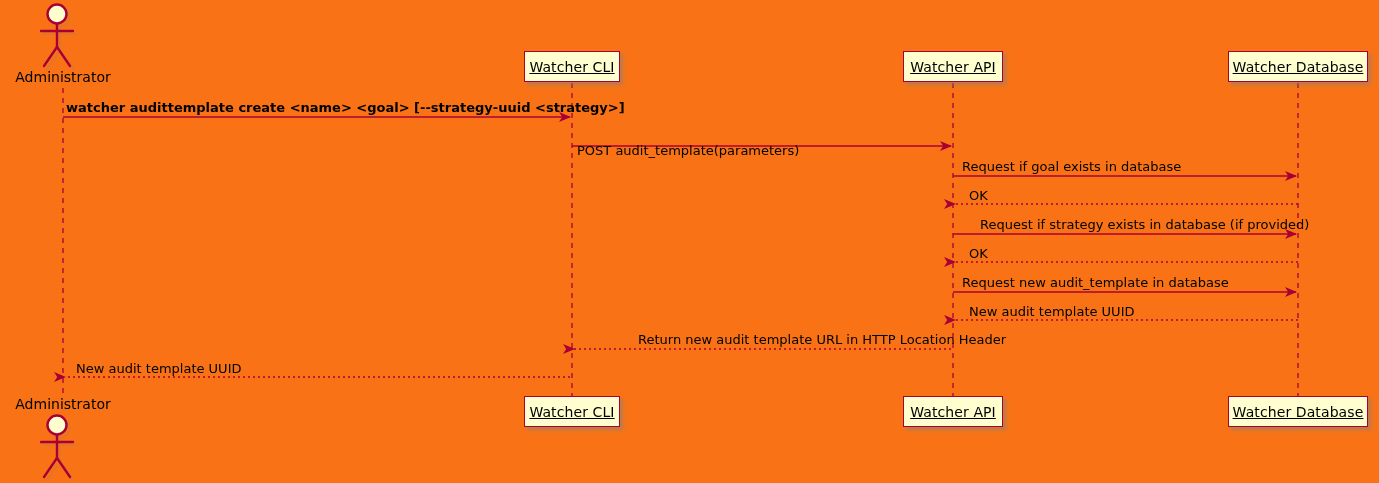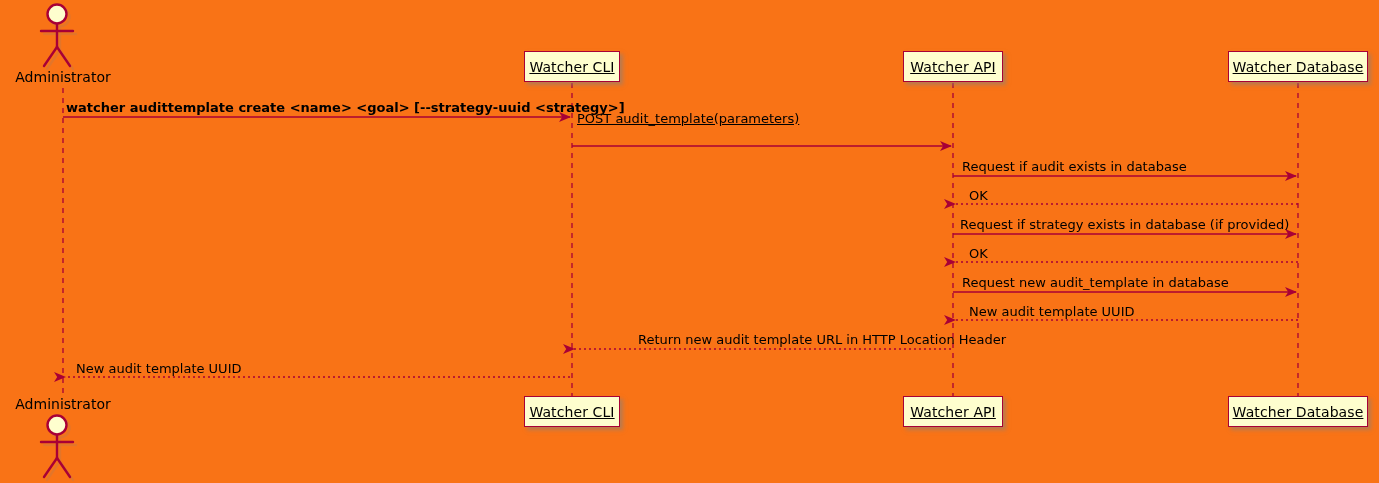--- a/index.html
+++ b/index.html
@@ -127,23 +127,23 @@
 
   <div class="participant" style="left:524px; top:51px; width:96px; height:31px;">Watcher CLI</div>
   <div class="participant" style="left:903px; top:51px; width:100px; height:31px;">Watcher API</div>
   <div class="participant" style="left:1228px; top:51px; width:140px; height:31px;">Watcher Database</div>
 
   <div class="participant" style="left:524px; top:396px; width:96px; height:31px;">Watcher CLI</div>
   <div class="participant" style="left:903px; top:396px; width:100px; height:31px;">Watcher API</div>
   <div class="participant" style="left:1228px; top:396px; width:140px; height:31px;">Watcher Database</div>
 
   <div class="msg-label" style="left:66px; top:101px;font-weight:bold;">watcher audittemplate create &lt;name&gt; &lt;goal&gt; [--strategy-uuid &lt;strategy&gt;]</div>
-  <div class="msg-label" style="left:577px; top:112px;text-decoration:underline;">POST audit_template(parameters)</div>
-  <div class="msg-label" style="left:962px; top:160px;">Request if audit exists in database</div>
+  <div class="msg-label" style="left:577px; top:144px;">POST audit_template(parameters)</div>
+  <div class="msg-label" style="left:962px; top:160px;">Request if goal exists in database</div>
   <div class="msg-label" style="left:969px; top:189px;">OK</div>
-  <div class="msg-label" style="left:960px; top:218px;">Request if strategy exists in database (if provided)</div>
+  <div class="msg-label" style="left:980px; top:218px;">Request if strategy exists in database (if provided)</div>
   <div class="msg-label" style="left:969px; top:247px;">OK</div>
   <div class="msg-label" style="left:962px; top:276px;">Request new audit_template in database</div>
   <div class="msg-label" style="left:969px; top:305px;">New audit template UUID</div>
   <div class="msg-label" style="left:592px; top:333px;margin-left:46px;">Return new audit template URL in HTTP Location Header</div>
   <div class="msg-label" style="left:76px; top:362px;">New audit template UUID</div>
 
 </div>
 
 </body></html>

